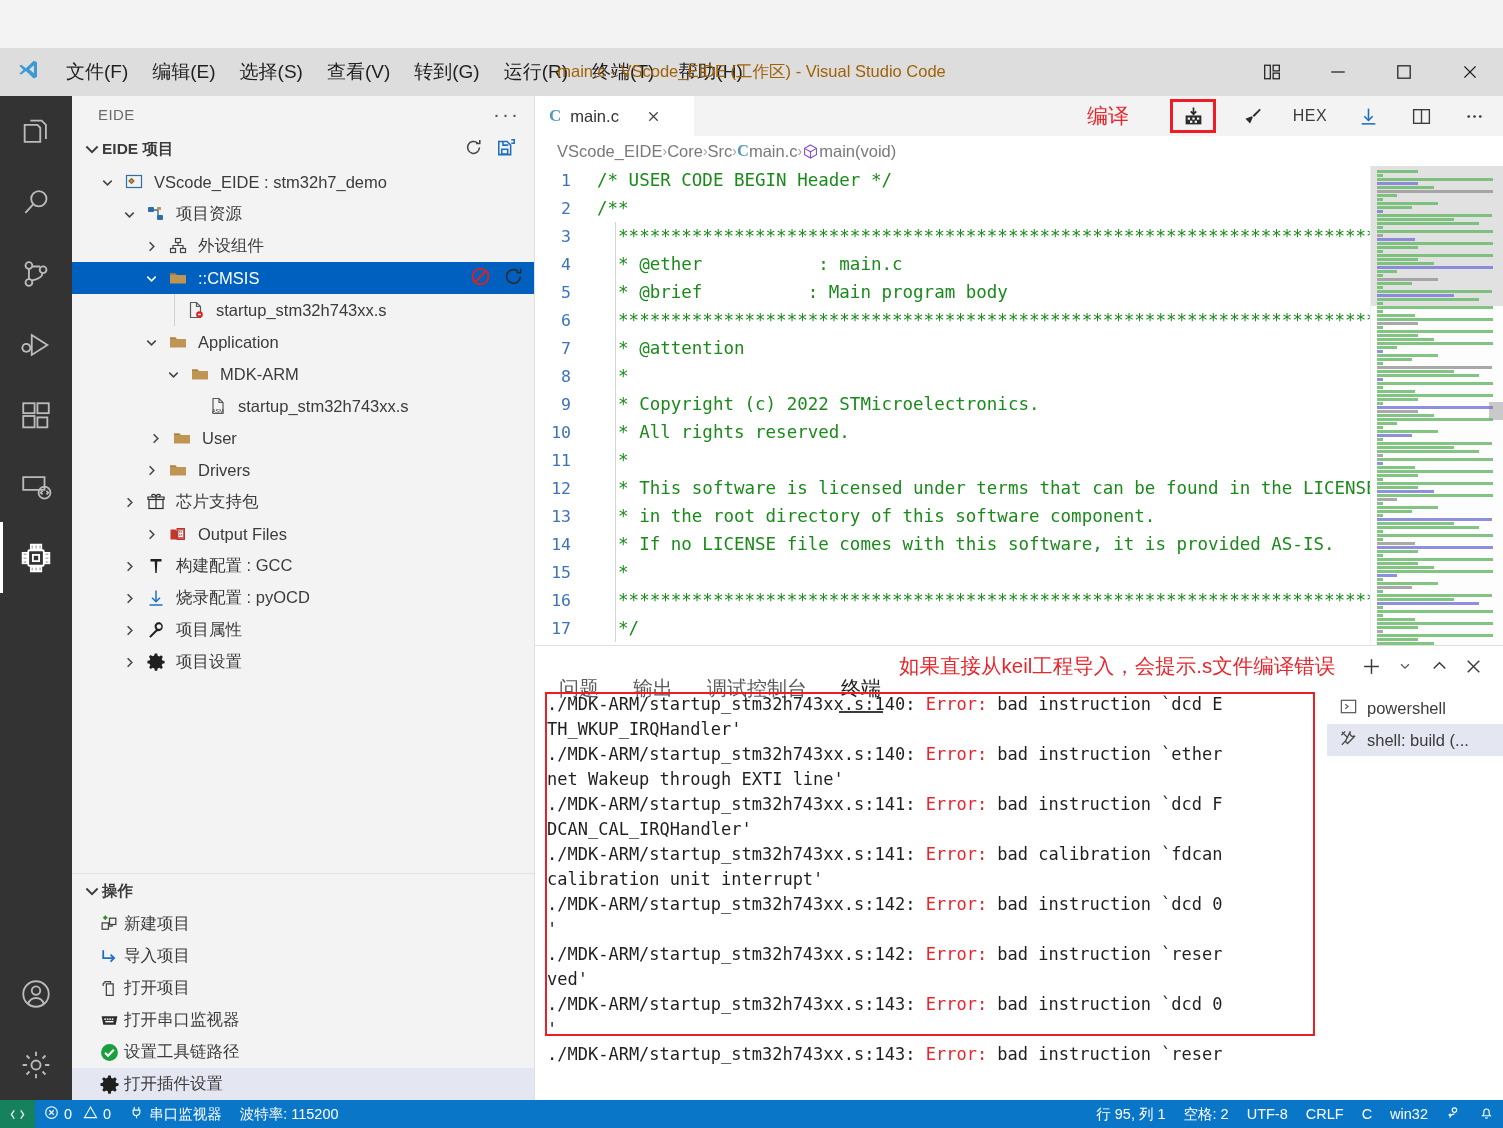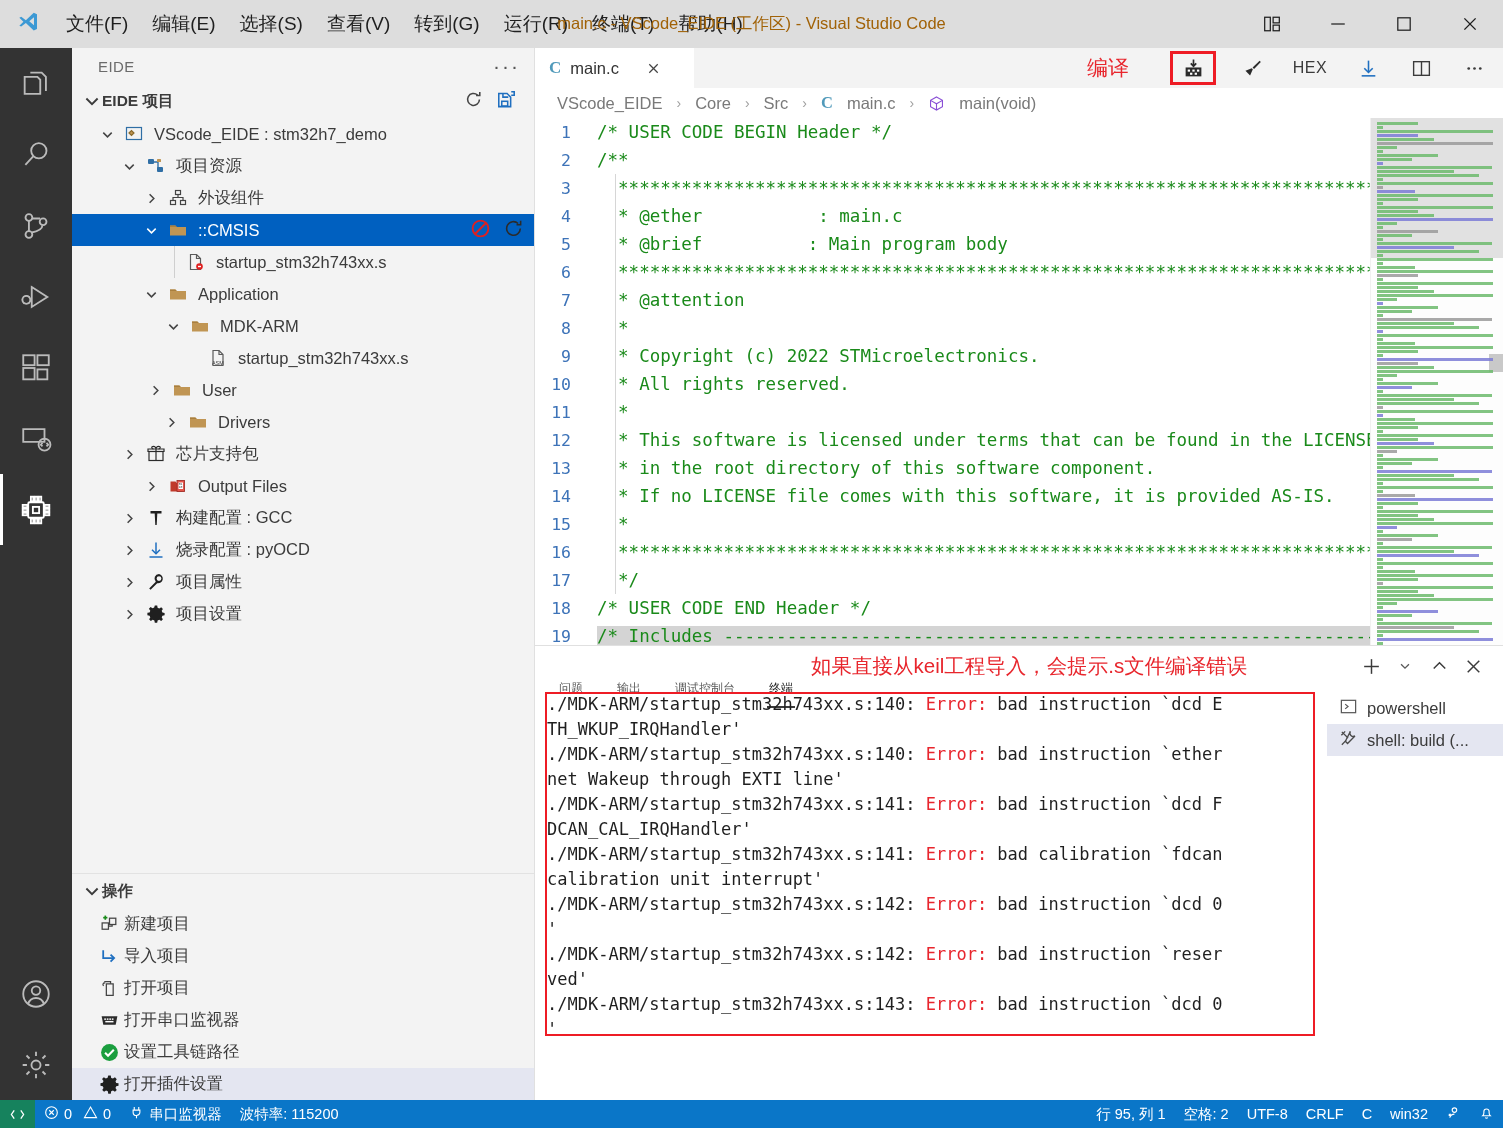--- a/index.html
+++ b/index.html
@@ -6,21 +6,21 @@
   html, body {
     width: 1503px; height: 1128px;
     font-family: "Liberation Sans", sans-serif;
     background: #f3f3f3; overflow: hidden;
   }
   #app { position: relative; width: 1503px; height: 1128px; display: flex; flex-direction: column; }
 
   
   .titlebar {
     height: 48px; background: #dddddd; display: flex; align-items: center;
-    flex: 0 0 48px; position: relative;
+    flex: 0 0 48px; position: relative; margin-top: 48px;
   }
   .vscode-logo { width: 54px; display: flex; align-items: center; justify-content: center; }
   .vscode-logo svg { width: 26px; height: 26px; }
   .menu { display: flex; align-items: center; gap: 0; }
   .menu-item {
     font-size: 19px; color: #1f1f1f; padding: 4px 12px; white-space: nowrap;
     line-height: 1.2;
   }
   .title-center {
     position: absolute; left: 0; right: 0; text-align: center;
@@ -106,21 +106,21 @@
   .tabs-right { margin-left: auto; display: flex; align-items: center; gap: 19px; padding-right: 12px; }
   .ann-red { color: #e8262d; font-size: 21px; white-space: nowrap; margin-right: 22px; }
   .tbtn {
     width: 34px; height: 34px; display: flex; align-items: center; justify-content: center; color: #3b3b3b;
   }
   .tbtn svg { width: 21px; height: 21px; }
   .tbtn.boxed { border: 3px solid #ee1c25; width: 46px; height: 34px; }
   .tbtn.hex { font-size: 16px; letter-spacing: .5px; width: 44px; font-family: "Liberation Sans", sans-serif;}
 
   .breadcrumb {
-    height: 30px; display: flex; align-items: center; gap: 14px; padding-left: 22px;
+    height: 30px; display: flex; align-items: center; gap: 0; padding-left: 22px;
     font-size: 16.5px; color: #797979; background: #fff; white-space: nowrap;
   }
   .breadcrumb .sep { color: #a0a0a0; font-size: 14px; }
   .breadcrumb .bc-c { color: #519aba; font-weight: bold; font-family: "Liberation Serif", serif; }
   .breadcrumb .sym svg { width: 17px; height: 17px; vertical-align: -3px; }
 
   .code-wrap { flex: 1; position: relative; overflow: hidden; display: flex; background: #ffffff; }
   .code-area { flex: 1; position: relative; overflow: hidden; }
   .cline { height: 28px; display: flex; align-items: center; font-family: "DejaVu Sans Mono", monospace; font-size: 17.5px; white-space: pre; }
   .lnum { width: 62px; flex: 0 0 62px; text-align: right; color: #3d73b8; padding-right: 26px; font-size: 16.5px;}
@@ -132,21 +132,21 @@
     width: 133px; flex: 0 0 133px; background: #fdfdfd; position: relative; overflow: hidden;
     border-left: 1px solid #f0f0f0;
   }
   .mm-line { height: 3px; margin: 0 0 1px 6px; background: #6cba6c; opacity: .85; }
   .mm-slider { position: absolute; left: 0; right: 0; top: 0; height: 140px; background: rgba(0,0,0,.11); }
   .mm-vscroll { position:absolute; right: 0; width: 14px; top: 236px; height: 18px; background: #c9c9c9; }
 
   
   .panel { height: 455px; flex: 0 0 455px; background: #ffffff; display: flex; flex-direction: column; border-top: 1px solid #e0e0e0;}
   .panel-head { height: 40px; display: flex; align-items: center; padding-left: 22px; }
-  .ptab { font-size: 12px; color: #5a5a5a; margin-right: 30px; position: relative; padding: 6px 2px; margin-top: 44px; }
+  .ptab { font-size: 20px; color: #5a5a5a; margin-right: 30px; position: relative; padding: 6px 2px; margin-top: 44px; }
   .ptab.active { color: #1f1f1f; }
   .ptab.active::after {
     content: ''; position: absolute; left: 0; right: 0; bottom: -5px; height: 2px; background: #3b3b3b;
   }
   .panel-ann { color: #e8262d; font-size: 20.5px; white-space: nowrap; margin-left: 6px; }
   .panel-acts { margin-left: auto; display: flex; align-items: center; gap: 2px; padding-right: 14px; }
   .pbtn { width: 32px; height: 32px; display:flex; align-items:center; justify-content:center; color:#3b3b3b;}
   .pbtn svg { width: 21px; height: 21px; }
   .pbtn.sm svg { width: 14px; height: 14px; }
 
@@ -478,21 +478,21 @@
             </span>
           <span class="ticon">
               <svg viewBox="0 0 20 20" fill="#c09553" stroke="none">
                 <path d="M2 5.5h5.4l1.4 1.6H18v8.4H2z"></path>
                 <path d="M2 5.5h5.4l1.4 1.6H2z" fill="#a97f3e"></path>
               </svg>
             </span>
           <span>User</span>
         </div>
 
-        <div class="trow" style="padding-left:86px">
+        <div class="trow" style="padding-left:66px">
           <span class="tw">
               <svg viewBox="0 0 16 16" fill="none" stroke="#444" stroke-width="1.6">
                 <path d="M6 3.5L10.5 8 6 12.5"></path>
               </svg>
             </span>
           <span class="ticon">
               <svg viewBox="0 0 20 20" fill="#c09553" stroke="none">
                 <path d="M2 5.5h5.4l1.4 1.6H18v8.4H2z"></path>
                 <path d="M2 5.5h5.4l1.4 1.6H2z" fill="#a97f3e"></path>
               </svg>
@@ -955,20 +955,21 @@
                 <div><span>./MDK-ARM/startup_stm32h743xx.s:141: </span><span class="err">Error:</span><span> bad instruction `dcd F</span></div>
                 <div><span>DCAN_CAL_IRQHandler'</span></div>
                 <div><span>./MDK-ARM/startup_stm32h743xx.s:141: </span><span class="err">Error:</span><span> bad calibration `fdcan</span></div>
                 <div><span> calibration unit interrupt'</span></div>
                 <div><span>./MDK-ARM/startup_stm32h743xx.s:142: </span><span class="err">Error:</span><span> bad instruction `dcd 0</span></div>
                 <div><span>'</span></div>
                 <div><span>./MDK-ARM/startup_stm32h743xx.s:142: </span><span class="err">Error:</span><span> bad instruction `reser</span></div>
                 <div><span>ved'</span></div>
                 <div><span>./MDK-ARM/startup_stm32h743xx.s:143: </span><span class="err">Error:</span><span> bad instruction `dcd 0</span></div>
                 <div><span>'</span></div>
+                <div><span>./MDK-ARM/startup_stm32h743xx.s:143: </span><span class="err">Error:</span><span> bad instruction `reser</span></div>
               </div>
           </div>
           <div class="term-list">
             <div class="tl-row">
               <span>
                 <svg viewBox="0 0 20 20" fill="none" stroke="#5a5a5a" stroke-width="1.3">
                     <rect x="2.5" y="3.5" width="15" height="13"></rect>
                     <path d="M6.5 7.5L9.5 10l-3 2.5"></path>
                   </svg>
               </span>

